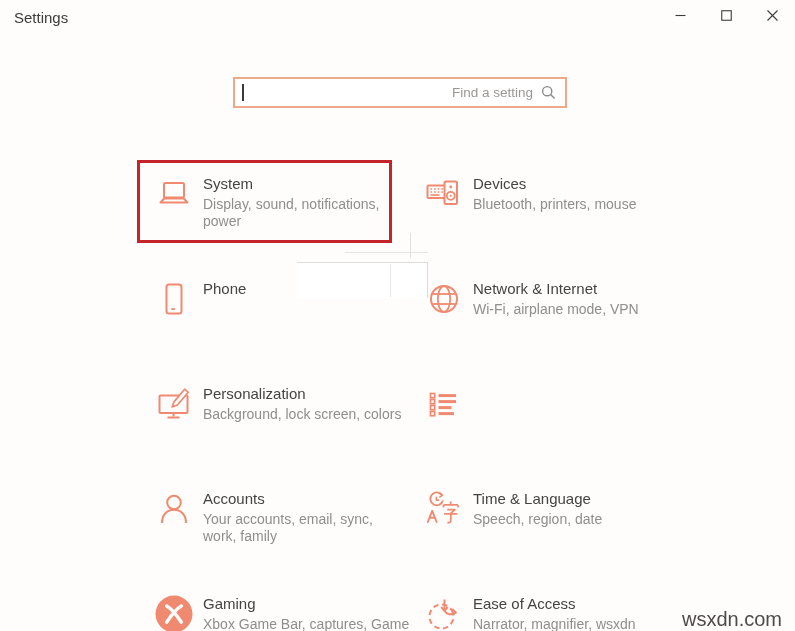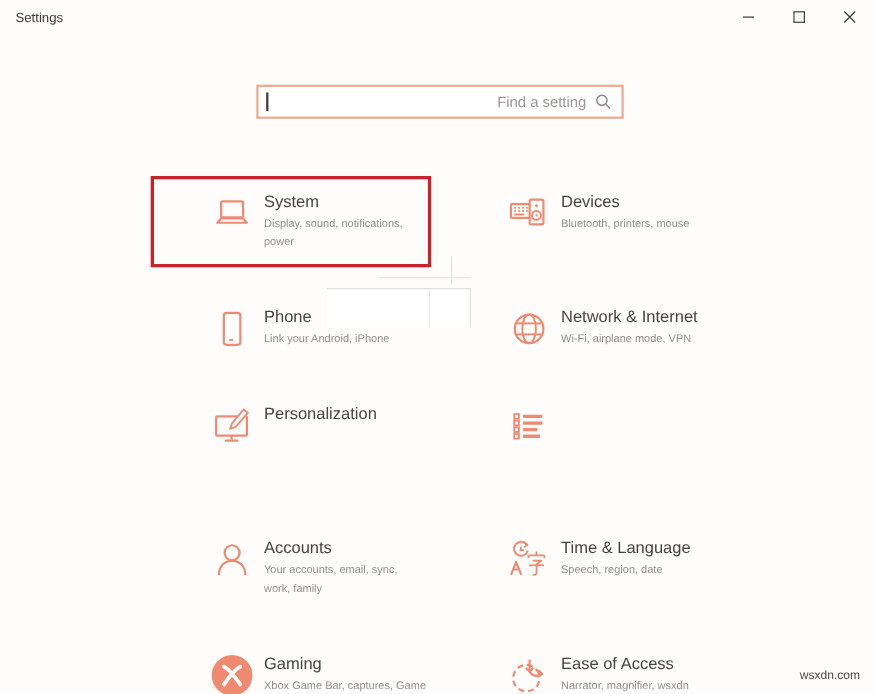--- a/index.html
+++ b/index.html
@@ -13,21 +13,21 @@
   *{margin:0;padding:0;box-sizing:border-box;}
   html,body{width:795px;height:631px;overflow:hidden;}
   body{
     position:relative;
     background:#FEFDFC;
     font-family:"Liberation Sans","DejaVu Sans",sans-serif;
     color:var(--title);
   }
   
   .titlebar{position:absolute;left:0;top:0;width:795px;height:33px;}
-  .app-title{position:absolute;left:14px;top:9px;font-size:12px;color:var(--bar-text);}
+  .app-title{position:absolute;left:14px;top:9px;font-size:15px;color:var(--bar-text);}
   .win-btn{position:absolute;top:0;width:46px;height:31px;display:flex;align-items:center;justify-content:center;}
   .win-btn svg{display:block;}
   .btn-min{left:657px;} .btn-max{left:703px;} .btn-close{left:749px;}
   
   .search-box{
     position:absolute;left:233px;top:77px;width:334px;height:31px;
     border:2px solid var(--search-border);background:#FFFFFF;
   }
   .search-input{
     position:absolute;left:8px;top:0;width:290px;height:27px;border:none;outline:none;
@@ -36,34 +36,34 @@
   .search-input::placeholder{color:#9B9794;opacity:1;}
   .caret{position:absolute;left:7px;top:5px;width:1.5px;height:17px;background:#3A3A3A;}
   .search-glyph{position:absolute;right:9px;top:6px;}
   
   .artifact{position:absolute;background:#FFFFFF;}
   .art-box{left:297px;top:262px;width:131px;height:36px;border-top:1px solid #DEDBDA;border-right:1px solid #DEDBDA;}
   .art-vline1{left:390px;top:264px;width:1px;height:33px;background:#EAE7E6;}
   .art-vline2{left:410px;top:233px;width:1px;height:25px;background:#E3E0DF;}
   .art-hline{left:345px;top:252px;width:83px;height:1px;background:#E6E3E2;}
   
-  .tile{position:absolute;width:240px;height:95px;cursor:pointer;margin-left:37px;}
+  .tile{position:absolute;width:240px;height:95px;cursor:pointer;}
   .col-l{left:137px;} .col-r{left:407px;}
-  .row-1{top:160px;} .row-2{top:265px;} .row-3{top:353px;} .row-4{top:475px;} .row-5{top:580px;}
+  .row-1{top:160px;} .row-2{top:265px;} .row-3{top:370px;} .row-4{top:475px;} .row-5{top:580px;}
   .t-icon{position:absolute;left:17px;top:14px;width:40px;height:40px;color:var(--coral);}
   .t-icon svg{display:block;}
   .t-text{position:absolute;left:66px;top:13px;}
   .t-title{font-size:15px;line-height:21px;color:var(--title);}
-  .t-sub{font-size:10px;line-height:16.5px;color:var(--sub);white-space:pre;margin-top:2px;}
+  .t-sub{font-size:14px;line-height:16.5px;color:var(--sub);white-space:pre;margin-top:2px;}
   .hl-border{
     position:absolute;left:137px;top:160px;width:255px;height:83px;
     border:3px solid var(--red);pointer-events:none;
   }
   
-  .watermark{position:absolute;right:13px;top:608px;font-size:11px;color:#4F4A47;}
+  .watermark{position:absolute;right:13px;top:608px;font-size:20px;color:#4F4A47;}
 </style>
 </head>
 <body>
 
 <div class="titlebar">
   <span class="app-title">Settings</span>
   <div class="win-btn btn-min">
     <span>
       <svg width="11" height="11" viewBox="0 0 11 11">
           <line x1="0.5" y1="5.5" x2="10.5" y2="5.5" stroke="#3F3B39" stroke-width="1.1"></line>
@@ -137,21 +137,20 @@
 
 <div class="tile col-l row-2">
   <span class="t-icon">
     <svg width="40" height="40" viewBox="0 0 40 40" stroke="currentColor" fill="none">
       <rect x="12.5" y="5.5" width="15" height="29" rx="2.5" stroke-width="2"></rect>
       <path d="M17.3 30 h3.6" stroke-width="1.8"></path>
     </svg>
   </span>
   <div class="t-text">
     <div class="t-title">Phone</div>
-    <div class="t-sub">Link your Android, iPhone</div>
   </div>
 </div>
 
 <div class="tile col-r row-2">
   <span class="t-icon">
     <svg width="40" height="40" viewBox="0 0 40 40" stroke="currentColor" fill="none">
       <circle cx="20" cy="20" r="13" stroke-width="2"></circle>
       <ellipse cx="20" cy="20" rx="6.2" ry="13" stroke-width="1.8"></ellipse>
       <path d="M8.6 15 h22.8" stroke-width="1.8"></path>
       <path d="M8.6 25 h22.8" stroke-width="1.8"></path>
@@ -167,20 +166,21 @@
   <span class="t-icon">
     <svg width="40" height="40" viewBox="0 0 40 40" stroke="currentColor" fill="none">
       <rect x="5.5" y="11.5" width="28" height="17.5" rx="1" stroke-width="2"></rect>
       <path d="M19.5 29 v3.5" stroke-width="2"></path>
       <path d="M13.5 33.5 h12" stroke-width="2"></path>
       <path d="M30.6 5.2 l3.7 3.1 -10.9 12.7 -5.2 1.9 1.8 -5 z" stroke-width="1.7" stroke-linejoin="round" fill="#FEFDFC"></path>
     </svg>
   </span>
   <div class="t-text">
     <div class="t-title">Personalization</div>
+    <div class="t-sub">Background, lock screen, colors</div>
   </div>
 </div>
 
 <div class="tile col-r row-3">
   <span class="t-icon">
     <svg width="40" height="40" viewBox="0 0 40 40" stroke="currentColor" fill="none">
       <rect x="6.5" y="9.5" width="4.2" height="4.2" stroke-width="1.7"></rect>
       <rect x="6.5" y="15.5" width="4.2" height="4.2" stroke-width="1.7"></rect>
       <rect x="6.5" y="21.5" width="4.2" height="4.2" stroke-width="1.7"></rect>
       <rect x="6.5" y="27.5" width="4.2" height="4.2" stroke-width="1.7"></rect>

